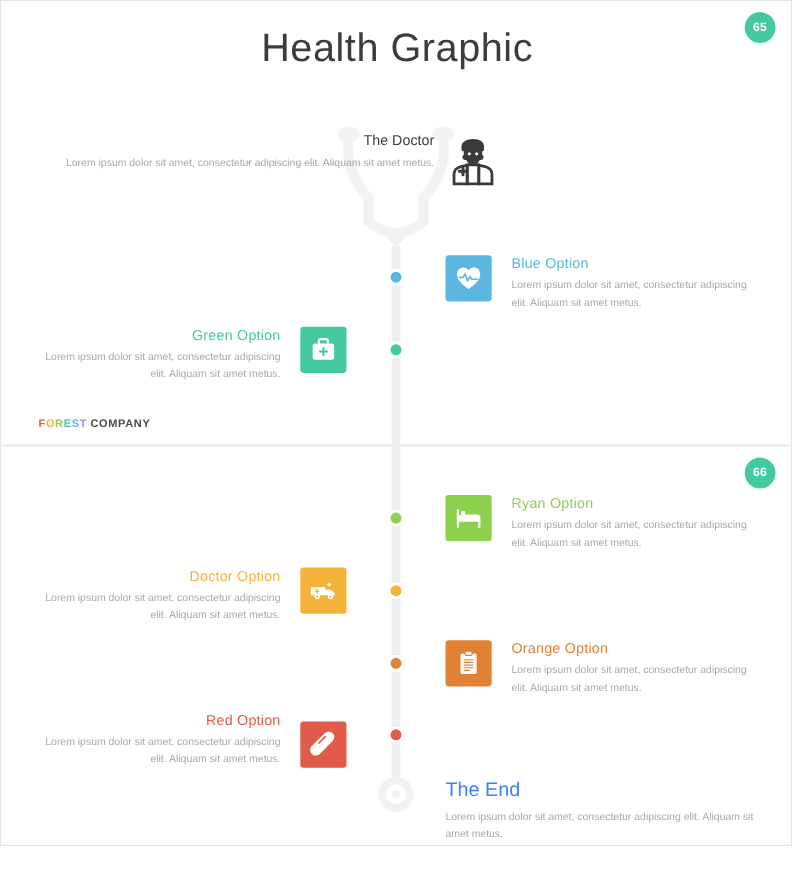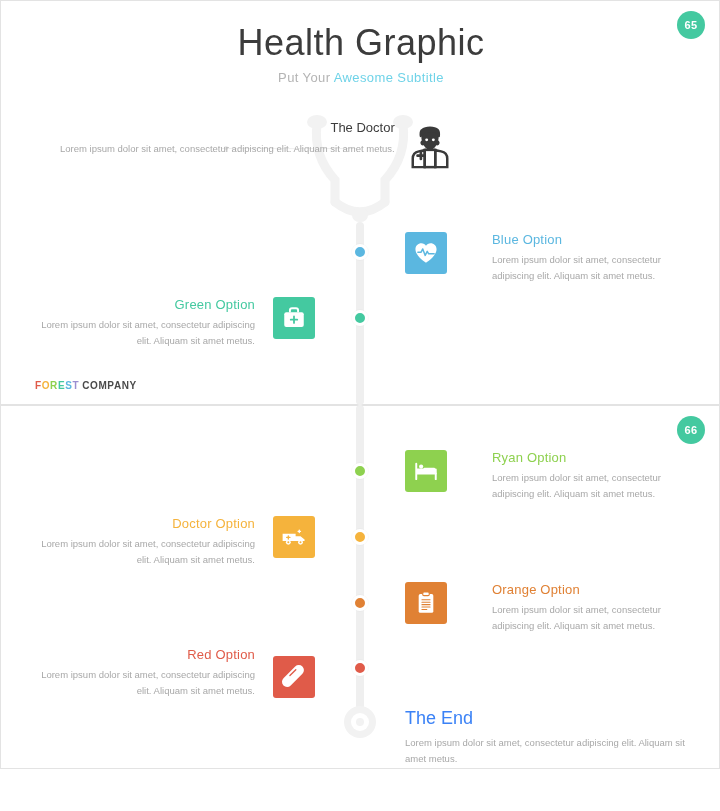--- a/index.html
+++ b/index.html
@@ -63,21 +63,21 @@
 
   
   .dot {
     position: absolute; width: 16px; height: 16px; border-radius: 50%;
     left: 352px; border: 3px solid #ffffff;
     box-shadow: 0 0 0 1px rgba(0,0,0,0.02);
   }
 
   
   .row { position: absolute; display: flex; align-items: flex-start; }
-  .row-right { left: 405px; width: 290px; gap: 27px; }
+  .row-right { left: 405px; width: 290px; }
   .row-left  { left: 25px;  width: 290px; flex-direction: row-reverse; }
 
   .sw {
     width: 42px; height: 42px; flex: 0 0 42px;
     border-radius: 3px;
     display: flex; align-items: center; justify-content: center;
     color: #ffffff;
   }
   .sw svg { display: block; }
 
@@ -114,21 +114,20 @@
 </head>
 <body>
 
 <div class="deck">
 
   <div class="slide slide-a">
     <div class="page-badge">65</div>
 
     <div class="title-wrap">
       <div class="title">Health Graphic</div>
-      <div class="subtitle"><span>Put Your </span><span class="accent">Awesome Subtitle</span></div>
     </div>
 
     <div class="logo" style="top:379px;">
       <span id="logo-a"><span class="c" style="color: rgb(224, 91, 73);">F</span><span class="c" style="color: rgb(245, 179, 60);">O</span><span class="c" style="color: rgb(142, 209, 79);">R</span><span class="c" style="color: rgb(68, 201, 160);">E</span><span class="c" style="color: rgb(91, 183, 224);">S</span><span class="c" style="color: rgb(155, 142, 209);">T</span></span><span class="rest">COMPANY</span>
     </div>
   </div>
 
   <div class="slide slide-b">
     <div class="page-badge">66</div>
 

